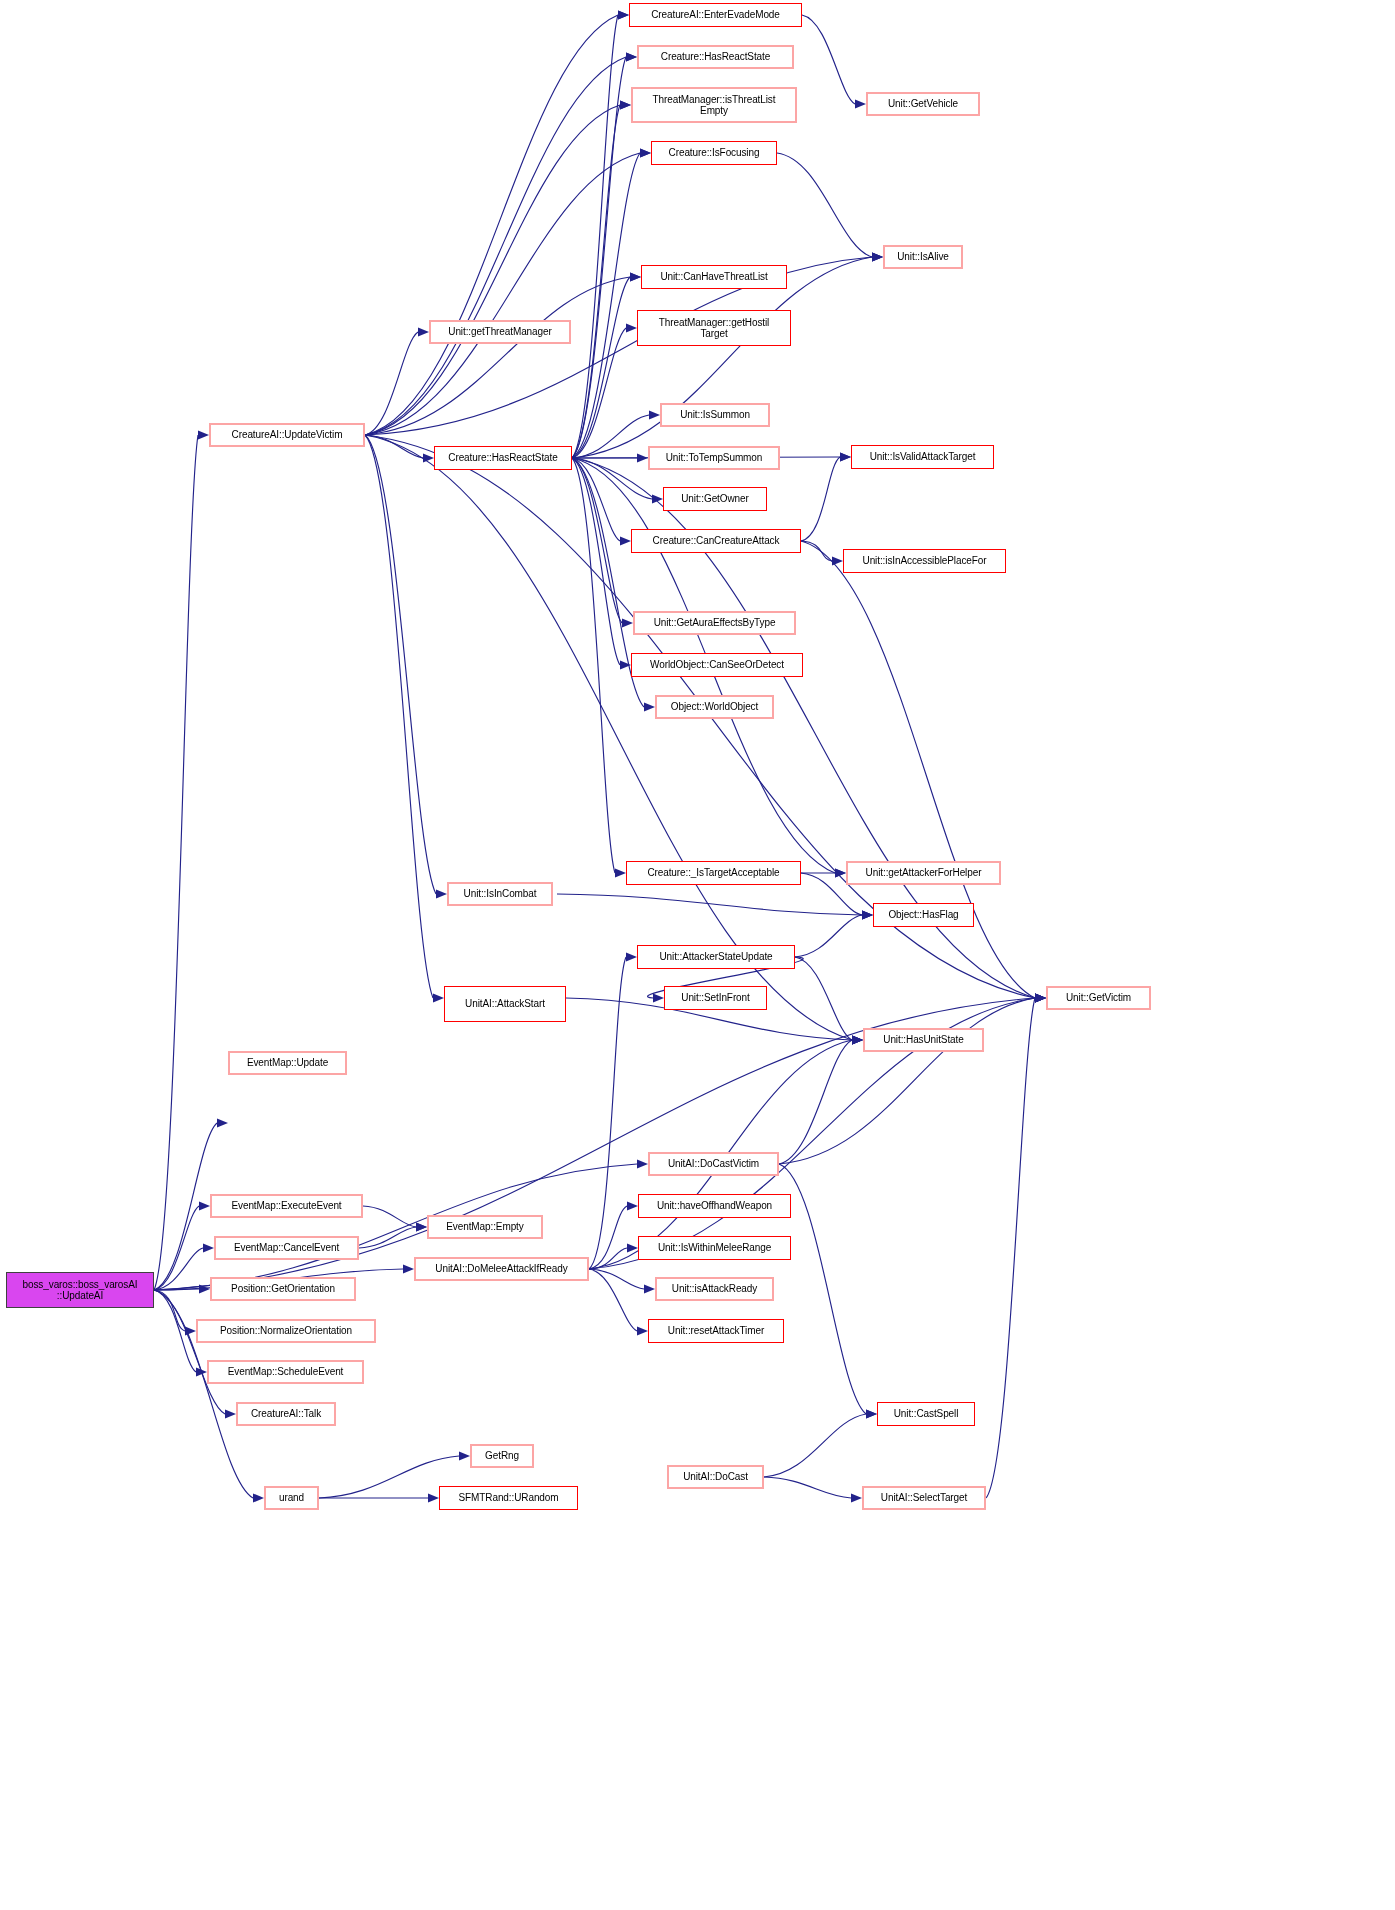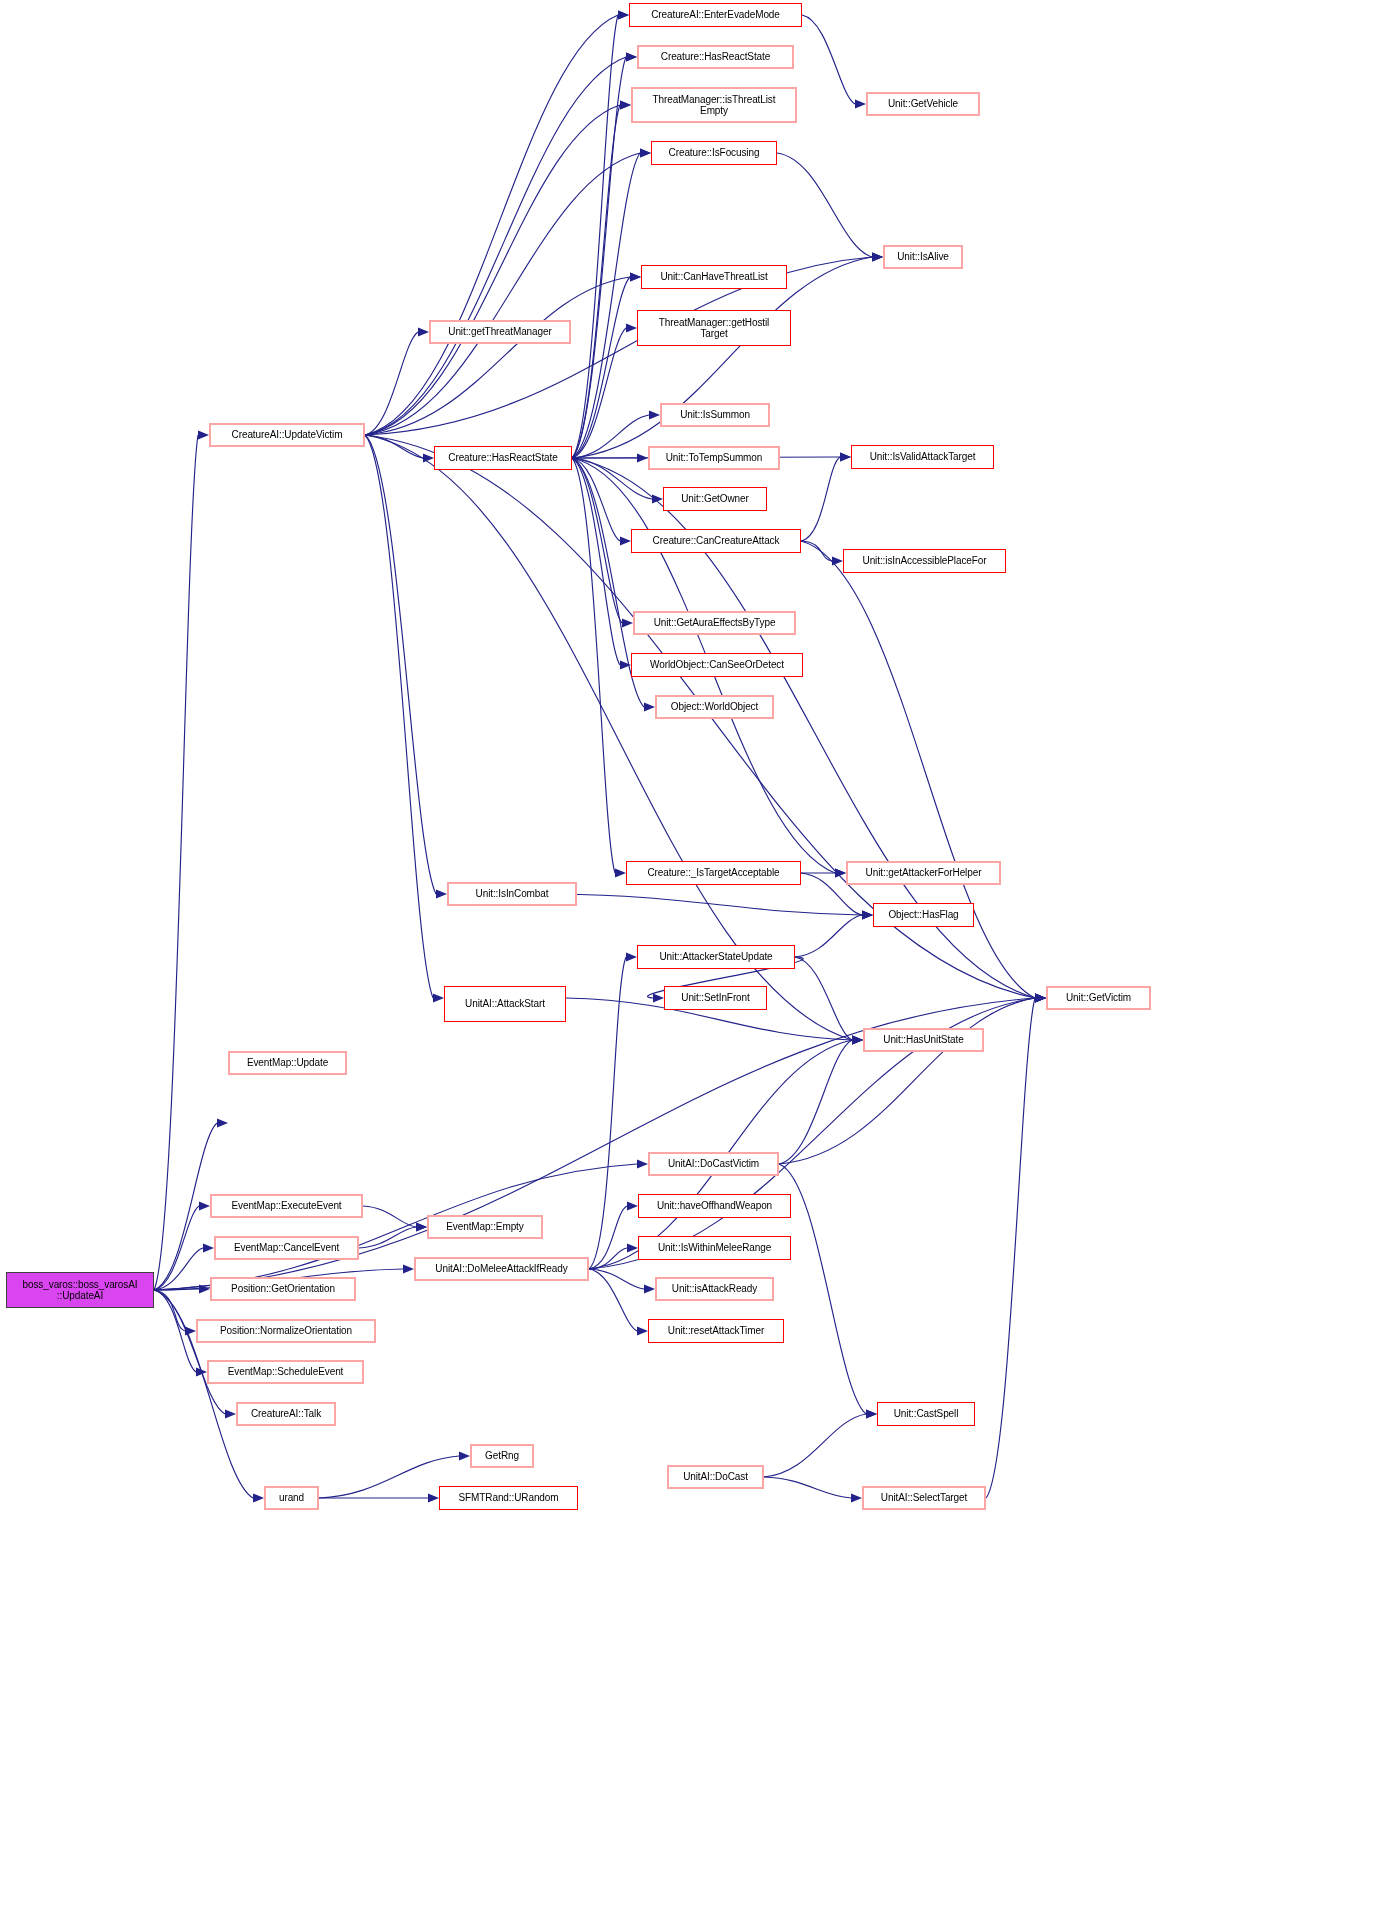--- a/index.html
+++ b/index.html
@@ -226,21 +226,21 @@
       <div class="node red" style="left: 663px; top: 487px; width: 104px; height: 24px;">Unit::GetOwner</div>
       <div class="node red" style="left: 631px; top: 529px; width: 170px; height: 24px;">Creature::CanCreatureAttack</div>
       <div class="node red" style="left: 851px; top: 445px; width: 143px; height: 24px;">Unit::IsValidAttackTarget</div>
       <div class="node red" style="left: 843px; top: 549px; width: 163px; height: 24px;">Unit::isInAccessiblePlaceFor</div>
       <div class="node black" style="left: 633px; top: 611px; width: 163px; height: 24px;">Unit::GetAuraEffectsByType</div>
       <div class="node red" style="left: 631px; top: 653px; width: 172px; height: 24px;">WorldObject::CanSeeOrDetect</div>
       <div class="node black" style="left: 655px; top: 695px; width: 119px; height: 24px;">Object::WorldObject</div>
       <div class="node red" style="left: 626px; top: 861px; width: 175px; height: 24px;">Creature::_IsTargetAcceptable</div>
       <div class="node black" style="left: 846px; top: 861px; width: 155px; height: 24px;">Unit::getAttackerForHelper</div>
       <div class="node red" style="left: 873px; top: 903px; width: 101px; height: 24px;">Object::HasFlag</div>
-      <div class="node black" style="left: 447px; top: 882px; width: 130px; height: 24px;">Unit::IsInCombat</div>
+      <div class="node black" style="left: 447px; top: 882px; width: 106px; height: 24px;">Unit::IsInCombat</div>
       <div class="node red" style="left: 637px; top: 945px; width: 158px; height: 24px;">Unit::AttackerStateUpdate</div>
       <div class="node red" style="left: 664px; top: 986px; width: 103px; height: 24px;">Unit::SetInFront</div>
       <div class="node red" style="left: 444px; top: 986px; width: 122px; height: 36px;">UnitAI::AttackStart</div>
       <div class="node black" style="left: 863px; top: 1028px; width: 121px; height: 24px;">Unit::HasUnitState</div>
       <div class="node black" style="left: 1046px; top: 986px; width: 105px; height: 24px;">Unit::GetVictim</div>
       <div class="node black" style="left: 228px; top: 1051px; width: 119px; height: 24px;">EventMap::Update</div>
       <div class="node black" style="left: 648px; top: 1152px; width: 131px; height: 24px;">UnitAI::DoCastVictim</div>
       <div class="node black" style="left: 210px; top: 1194px; width: 153px; height: 24px;">EventMap::ExecuteEvent</div>
       <div class="node black" style="left: 427px; top: 1215px; width: 116px; height: 24px;">EventMap::Empty</div>
       <div class="node red" style="left: 638px; top: 1194px; width: 153px; height: 24px;">Unit::haveOffhandWeapon</div>

